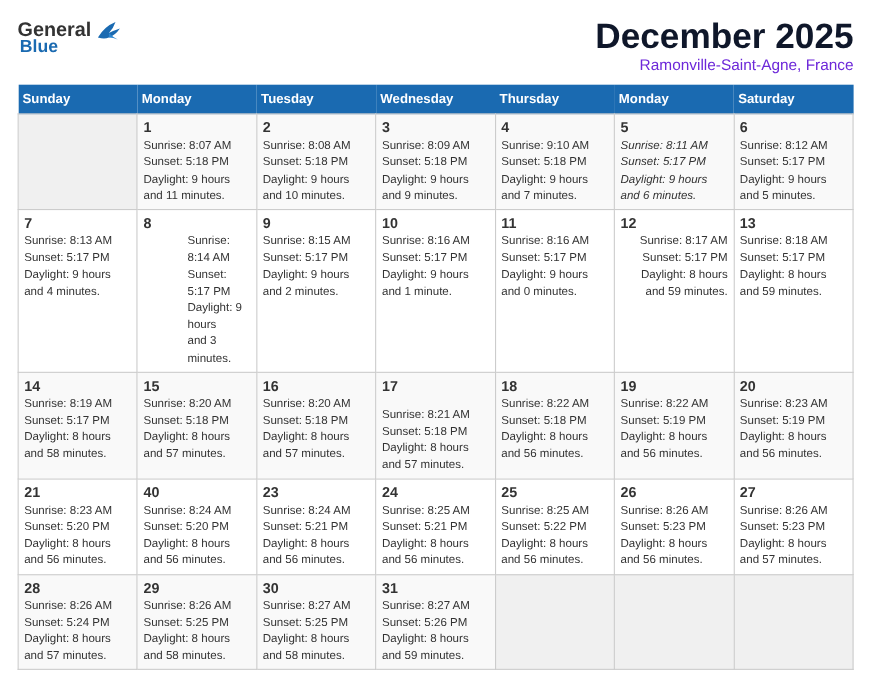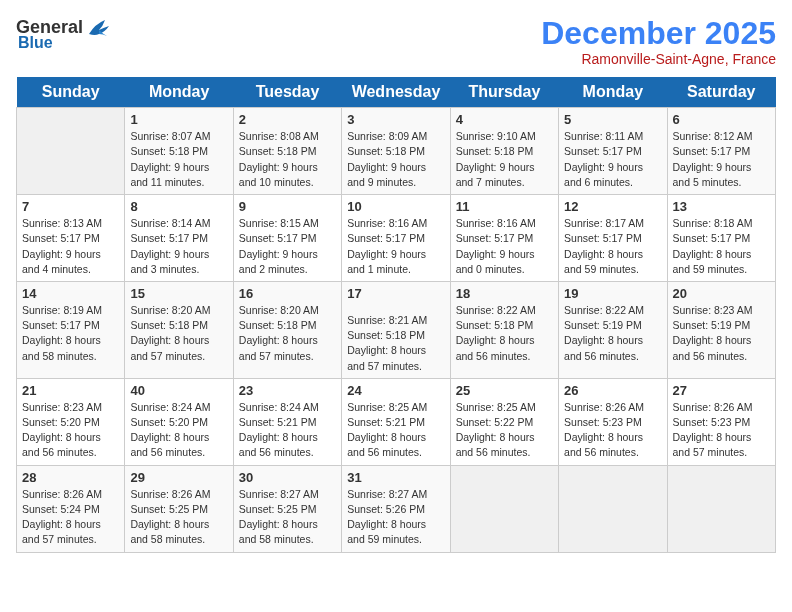--- a/index.html
+++ b/index.html
@@ -35,39 +35,39 @@
       width: 28px;
       height: 22px;
       margin-left: 2px;
     }
     .title-area {
       text-align: right;
     }
     .month-title {
       font-size: 32px;
       font-weight: bold;
-      color: #3b82f6;
+      color: #0f172a;
       line-height: 1.1;
       text-align: center;
     }
     .subtitle {
       font-size: 14px;
-      color: #b91c1c;
+      color: #6d28d9;
     }
     table {
       width: 100%;
       border-collapse: collapse;
       font-size: 11px;
     }
     thead tr th {
       background-color: #1a6ab1;
       color: #fff;
       padding: 6px 4px;
-      text-align: center;
-      font-size: 16px;
+      text-align: left;
+      font-size: 12px;
       font-weight: bold;
     }
     tbody tr td {
       border: 1px solid #ccc;
       vertical-align: top;
       padding: 4px 5px;
       min-height: 80px;
       color: #333;
       width: calc(100% / 7);
     }
@@ -152,21 +152,21 @@
         </td>
         <td>
           <span class="day-num">4</span>
           <div class="day-info" style="white-space: pre-line;">Sunrise: 9:10 AM
 Sunset: 5:18 PM
 Daylight: 9 hours
 and 7 minutes.</div>
         </td>
         <td>
           <span class="day-num">5</span>
-          <div class="day-info" style="white-space: pre-line;">Sunrise: 8:11 AM
+          <div class="day-info" style="white-space: pre-line; font-style: italic;">Sunrise: 8:11 AM
 Sunset: 5:17 PM
 Daylight: 9 hours
 and 6 minutes.</div>
         </td>
         <td>
           <span class="day-num">6</span>
           <div class="day-info" style="white-space: pre-line;">Sunrise: 8:12 AM
 Sunset: 5:17 PM
 Daylight: 9 hours
 and 5 minutes.</div>
@@ -175,21 +175,21 @@
       <tr>
         <td>
           <span class="day-num">7</span>
           <div class="day-info" style="white-space: pre-line;">Sunrise: 8:13 AM
 Sunset: 5:17 PM
 Daylight: 9 hours
 and 4 minutes.</div>
         </td>
         <td>
           <span class="day-num">8</span>
-          <div class="day-info" style="white-space: pre-line;">Sunrise: 8:14 AM
+          <div class="day-info" style="white-space: pre-line; margin-left: 40px;">Sunrise: 8:14 AM
 Sunset: 5:17 PM
 Daylight: 9 hours
 and 3 minutes.</div>
         </td>
         <td>
           <span class="day-num">9</span>
           <div class="day-info" style="white-space: pre-line;">Sunrise: 8:15 AM
 Sunset: 5:17 PM
 Daylight: 9 hours
 and 2 minutes.</div>
@@ -203,21 +203,21 @@
         </td>
         <td>
           <span class="day-num">11</span>
           <div class="day-info" style="white-space: pre-line;">Sunrise: 8:16 AM
 Sunset: 5:17 PM
 Daylight: 9 hours
 and 0 minutes.</div>
         </td>
         <td>
           <span class="day-num">12</span>
-          <div class="day-info" style="white-space: pre-line;">Sunrise: 8:17 AM
+          <div class="day-info" style="white-space: pre-line; text-align: right;">Sunrise: 8:17 AM
 Sunset: 5:17 PM
 Daylight: 8 hours
 and 59 minutes.</div>
         </td>
         <td>
           <span class="day-num">13</span>
           <div class="day-info" style="white-space: pre-line;">Sunrise: 8:18 AM
 Sunset: 5:17 PM
 Daylight: 8 hours
 and 59 minutes.</div>

